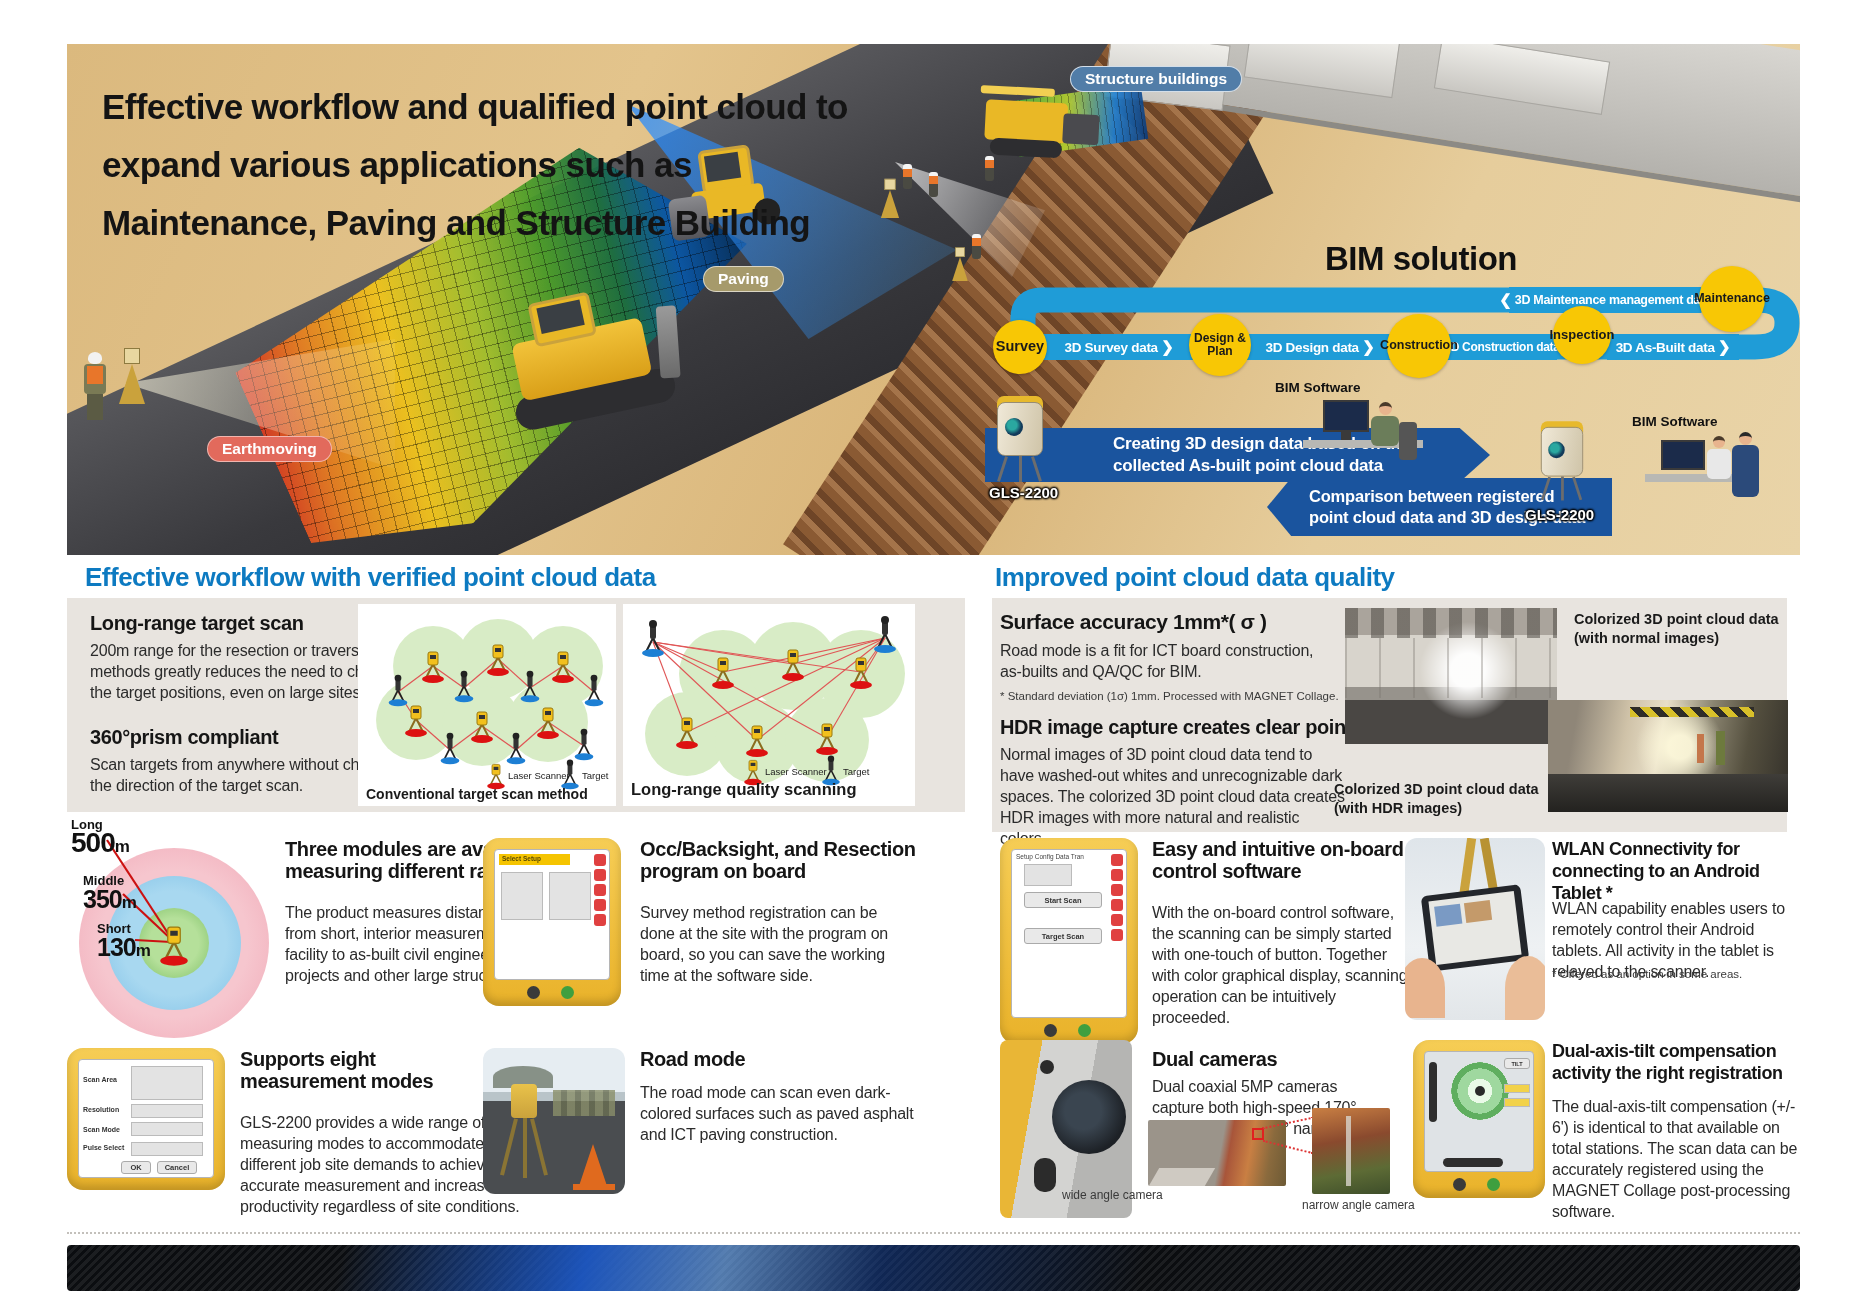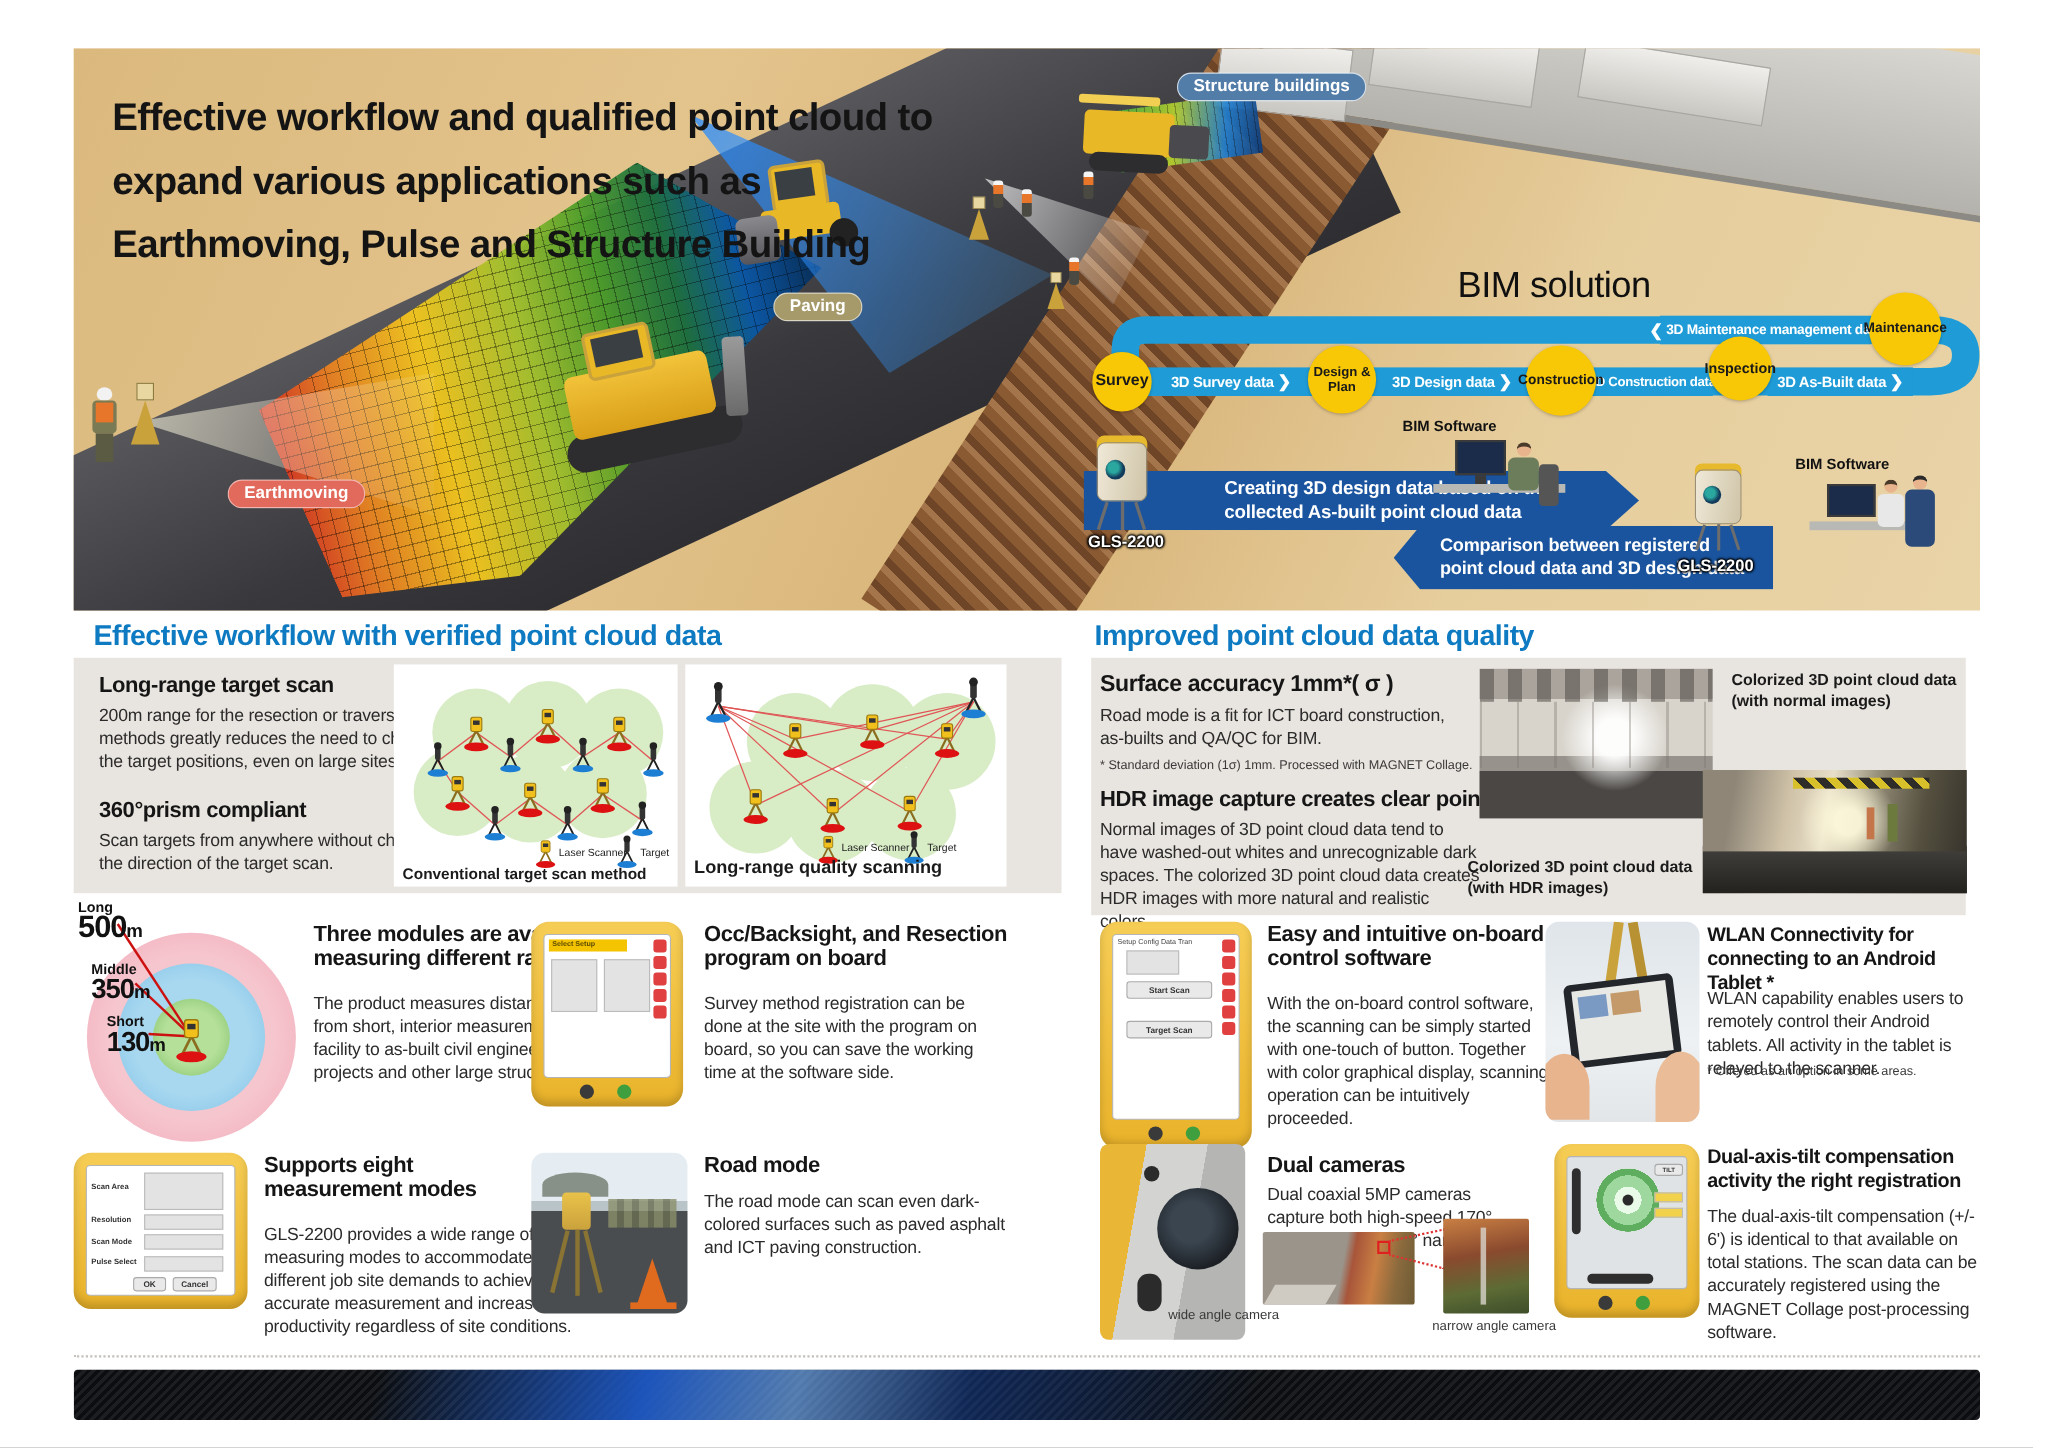--- a/index.html
+++ b/index.html
@@ -27,21 +27,21 @@
     background:repeating-linear-gradient(90deg,rgba(0,0,0,.3) 0 1px,transparent 1px 7px),
       linear-gradient(100deg,#3fae3f,#b8d42e 40%,#1d7fd4 75%,#0a3a7a)}
   .fan-blue{position:absolute;left:560px;top:60px;width:330px;height:235px;
     clip-path:polygon(0 0,100% 62%,55% 100%);
     background:linear-gradient(115deg,rgba(40,140,255,.78),rgba(90,190,255,.12))}
   .fan-white{position:absolute;left:828px;top:118px;width:150px;height:115px;
     clip-path:polygon(0 0,100% 42%,78% 100%);background:linear-gradient(115deg,rgba(255,255,255,.65),rgba(255,255,255,.05))}
   .fan-left{position:absolute;left:58px;top:295px;width:270px;height:130px;
     clip-path:polygon(0 34%,100% 0,100% 100%);background:linear-gradient(100deg,rgba(255,250,225,.6),rgba(255,250,225,.05))}
   .badge{position:absolute;border-radius:15px;padding:3px 14px;font-weight:bold;font-size:15.5px;color:#fff;white-space:nowrap}
-  .bim-head{font-size:33px;font-weight:normal;color:#101010;letter-spacing:-.5px}
+  .bim-head{font-size:33px;font-weight:bold;color:#101010;letter-spacing:-.5px}
   .wfb{position:absolute;top:290px;height:26px;background:#1f9cd7;color:#fff;font-weight:bold;
     display:flex;align-items:center;justify-content:center;font-size:13.5px;letter-spacing:-.3px;white-space:nowrap}
   .wfc{position:absolute;background:#f8c705;border-radius:50%;display:flex;align-items:center;justify-content:center;
     text-align:center;font-weight:bold;color:#1a1a1a;line-height:1.05;box-shadow:0 1px 3px rgba(0,0,0,.25)}
   .chev{font-size:15px;color:#fff;font-weight:bold}
   .banner{position:absolute;background:#1a549e;color:#fff;font-weight:bold;display:flex;flex-direction:column;
     justify-content:center;gap:2px;font-size:17px;letter-spacing:-.2px}
   .gls-label{position:absolute;color:#fff;font-weight:bold;font-size:15px;
     text-shadow:-1px -1px 2px #000,1px -1px 2px #000,-1px 1px 2px #000,1px 1px 2px #000}
   .bimsw{position:absolute;font-size:13.5px;font-weight:bold;color:#111}
@@ -182,21 +182,21 @@
         <div class="head"></div>
       </div>
     <div class="mini-worker" style="left:836px;top:120px"></div>
     <div class="mini-worker" style="left:862px;top:128px"></div>
     <div class="mini-worker" style="left:918px;top:112px"></div>
     <div class="mini-worker" style="left:905px;top:190px"></div>
 
     <div class="abs" style="left:35px;top:34px">
       <div class="hero-title">Effective workflow and qualified point cloud to</div>
       <div class="hero-title">expand various applications such as</div>
-      <div class="hero-title">Earthmoving, Pulse and Structure Building</div>
+      <div class="hero-title">Maintenance, Paving and Structure Building</div>
     </div>
 
     <div class="badge" style="left:1003px;top:22px;background:#517da8;border:1px solid rgba(255,255,255,.75)">Structure buildings</div>
     <div class="badge" style="left:636px;top:222px;background:#a69a6b;border:1px solid rgba(255,255,255,.6)">Paving</div>
     <div class="badge" style="left:140px;top:392px;background:#e26a5c;border:1px solid rgba(255,255,255,.5)">Earthmoving</div>
 
     <div class="abs bim-head" style="left:1258px;top:196px">BIM solution</div>
 
     <svg class="abs" style="left:0;top:0" width="1733" height="511" viewBox="0 0 1733 511">
       <path d="M 953 303 L 1688 303 Q 1720 303 1720 279 Q 1720 256 1690 256 L 975 256 Q 956 256 956 274 L 956 292" fill="none" stroke="#1f9cd7" stroke-width="25" stroke-linejoin="round"></path>

